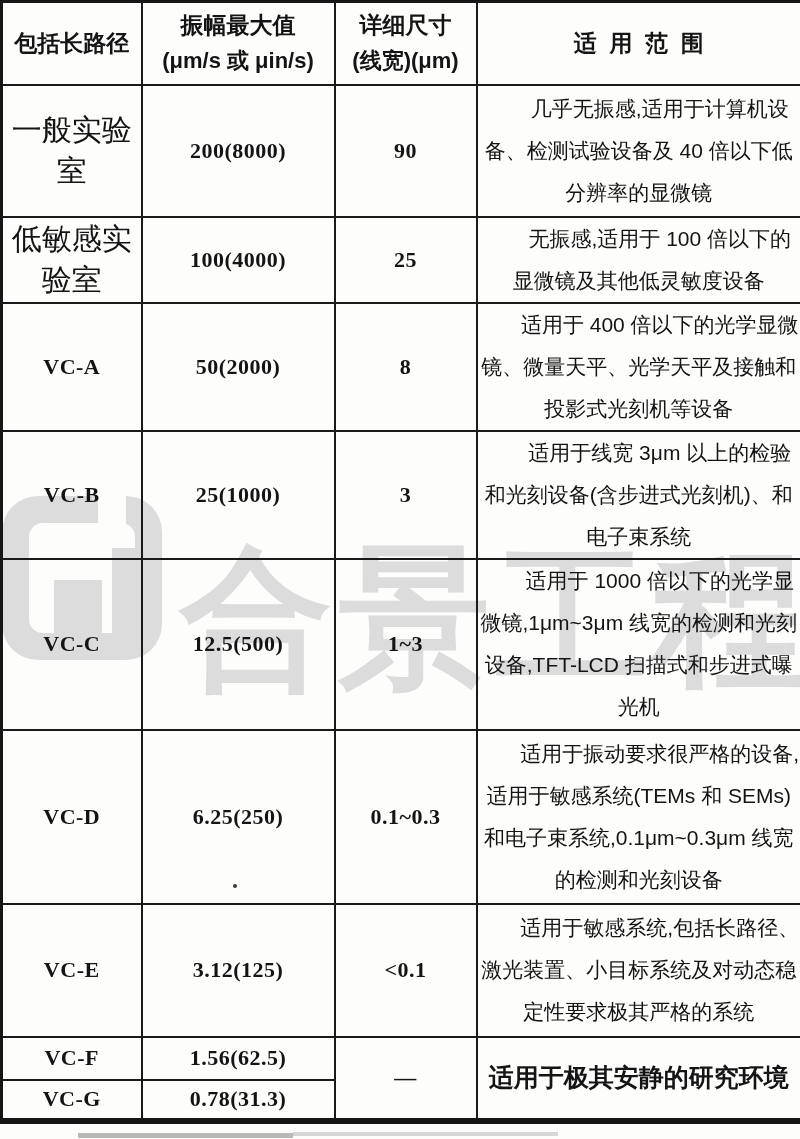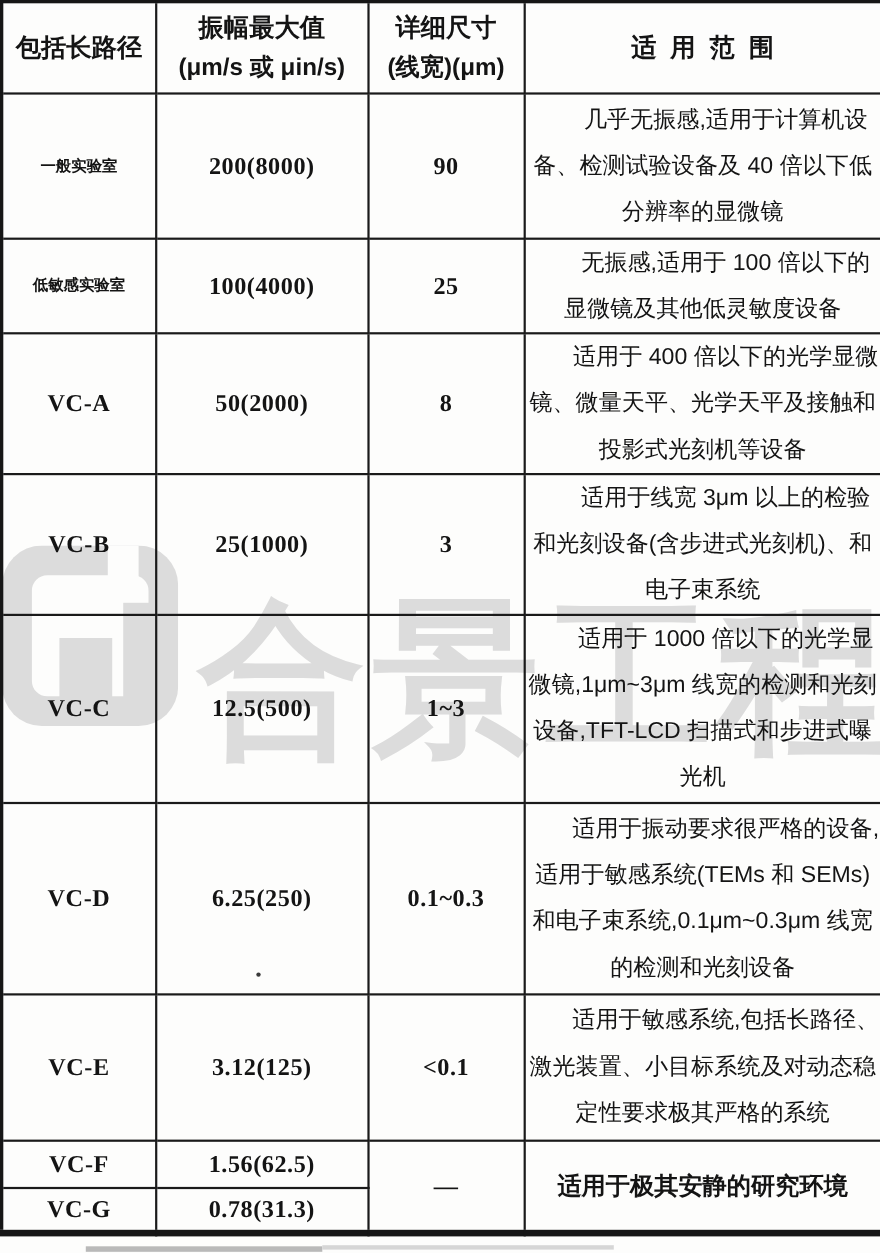--- a/index.html
+++ b/index.html
@@ -65,22 +65,22 @@
     line-height: 36px;
     font-family: "Liberation Sans", sans-serif;
   }
   .hdr .sub {
     font-size: 22px;
     font-family: Liberation Sans, sans-serif;
   }
   .hdr-scope { letter-spacing: 0.55em; text-indent: 0.55em; margin-left: 44px; }
 
   .curve-cjk {
-    font-weight: bold;
-    font-size: 14px;
+    font-weight: normal;
+    font-size: 30px;
     font-family: "Liberation Sans", sans-serif;
   }
   .curve-lat, .num {
     font-weight: bold;
     font-size: 22px;
     letter-spacing: 0.5px;
     font-family: "Liberation Serif", "DejaVu Serif", serif;
   }
 
   .desc {
@@ -90,21 +90,21 @@
     font-weight: normal;
     font-size: 21px;
     line-height: 42px;
     font-family: "Liberation Sans", sans-serif;
   }
   .desc-center {
     text-align: center;
     text-indent: 0;
     padding: 0 6px;
     font-weight: bold;
-    font-size: 22px;
+    font-size: 25px;
     font-family: Liberation Mono, monospace;
   }
 
   
   .ink-speck {
     position: absolute;
     z-index: 2;
     left: 233px; top: 884px;
     width: 4px; height: 4px;
     border-radius: 50%;

